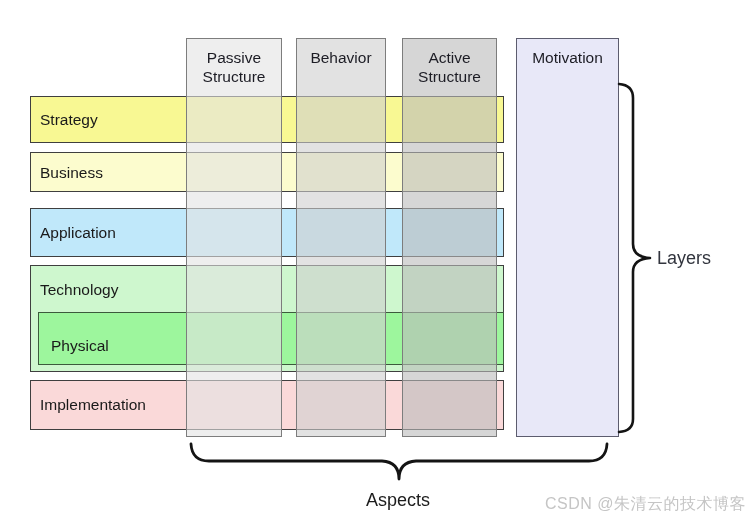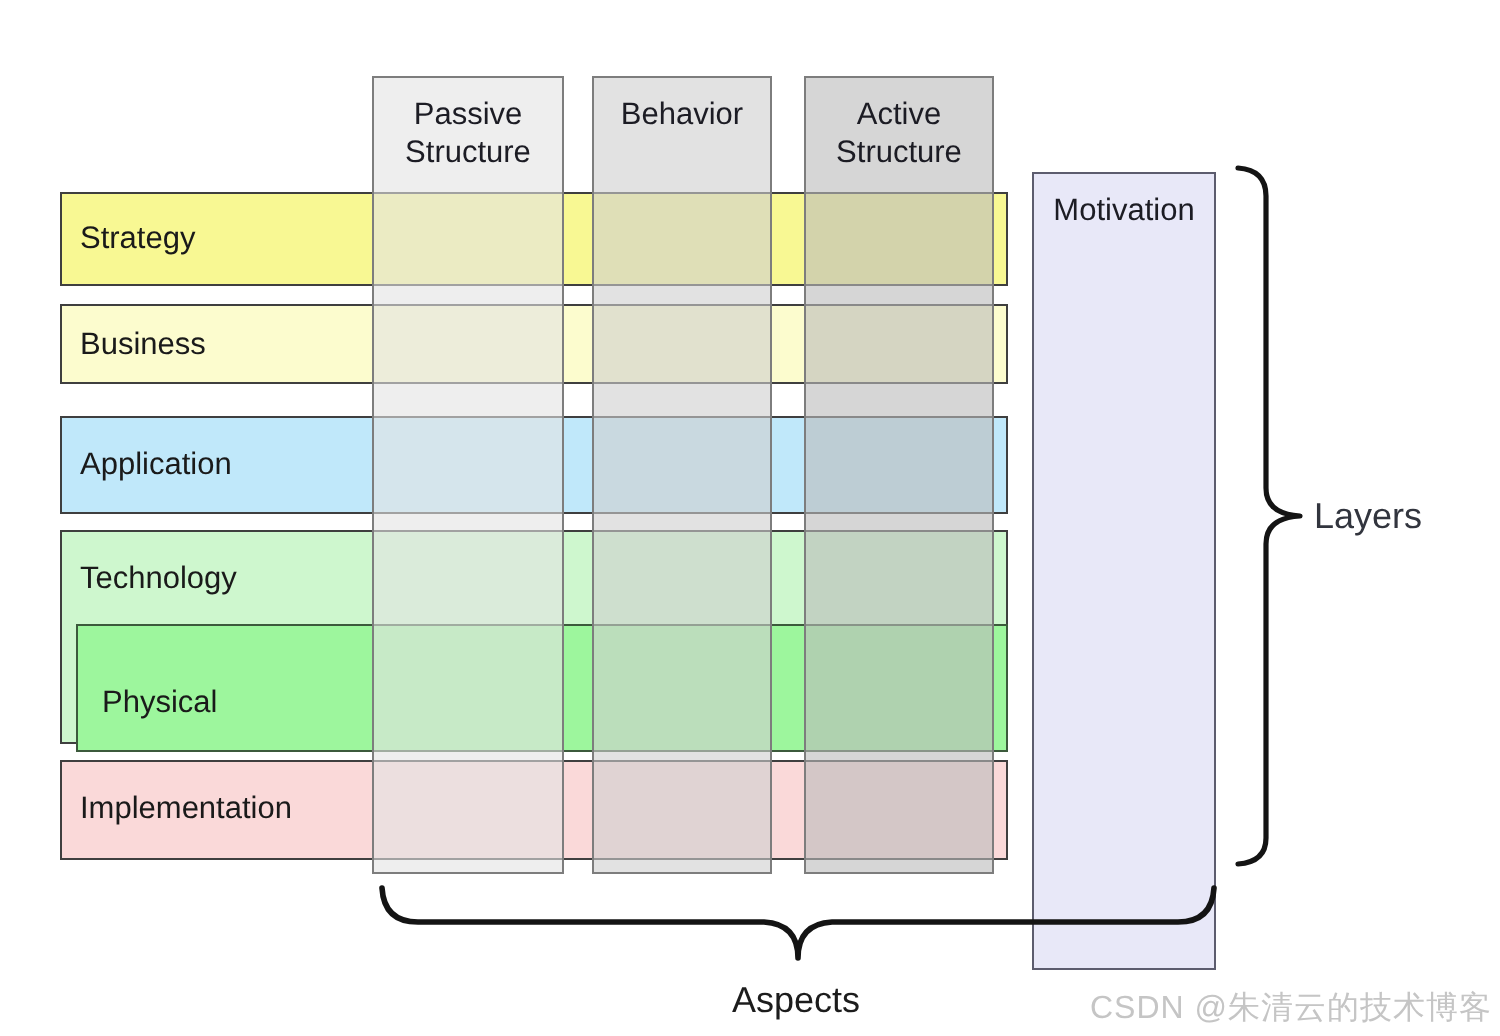--- a/index.html
+++ b/index.html
@@ -37,21 +37,21 @@
   #row-application     { top: 208px; height: 49px; }
   #row-technology      { top: 265px; height: 107px; align-items: flex-start; }
   #row-technology .row-label { padding-top: 14px; }
   #row-implementation  { top: 380px; height: 50px; text-align: right; }
   #row-implementation .row-label { line-height: 20px; }
   #box-physical {
     position: absolute;
     left: 7px;
     top: 46px;
     width: 466px;
-    height: 64px;
+    height: 53px;
     border: 1.5px solid #3c5a3c;
     box-sizing: border-box;
     display: flex;
     align-items: center;
   }
   #box-physical .row-label { padding-left: 12px; }
   
   .col {
     position: absolute;
     top: 38px;
@@ -63,21 +63,21 @@
   }
   .col-label {
     font-size: 15.5px;
     color: #1c1c24;
     line-height: 19px;
     padding-top: 9px;
   }
   #col-passive    { left: 186px; width: 96px; }
   #col-behavior   { left: 296px; width: 90px; }
   #col-active     { left: 402px; width: 95px; }
-  #col-motivation { left: 516px; width: 92px; border-color: #5c5c6e; margin-top: 48px; }
+  #col-motivation { left: 516px; width: 103px; border-color: #5c5c6e; }
   
   #brace-right, #brace-bottom {
     position: absolute;
     z-index: 3;
   }
   #brace-right  { left: 612px; top: 78px; }
   #brace-bottom { left: 185px; top: 438px; }
   #label-layers {
     position: absolute;
     left: 657px;

